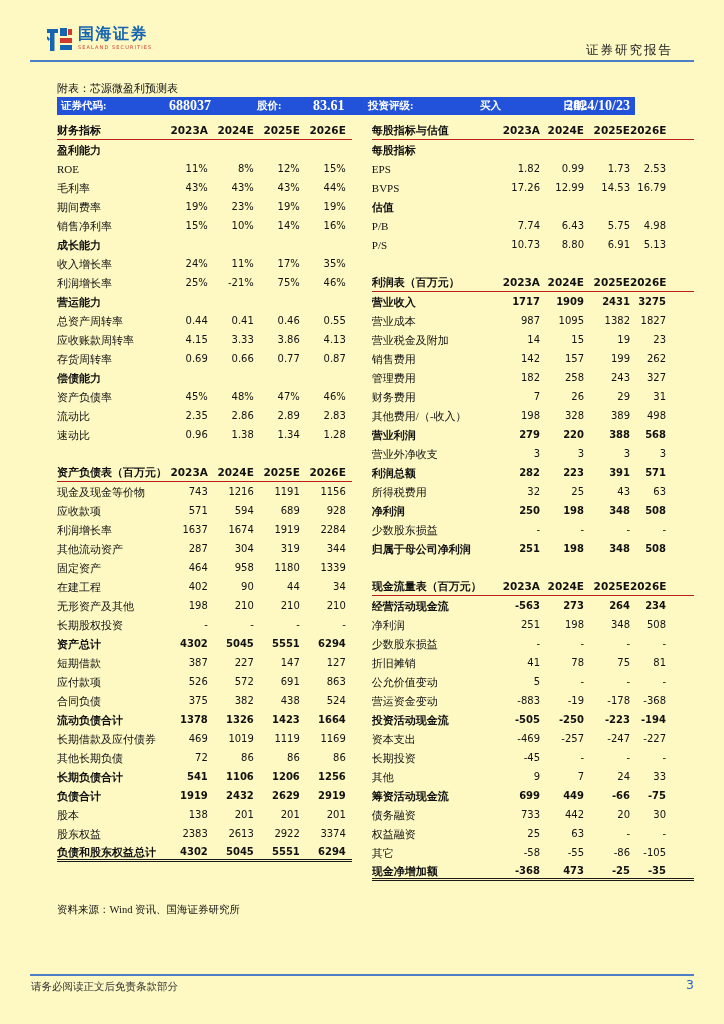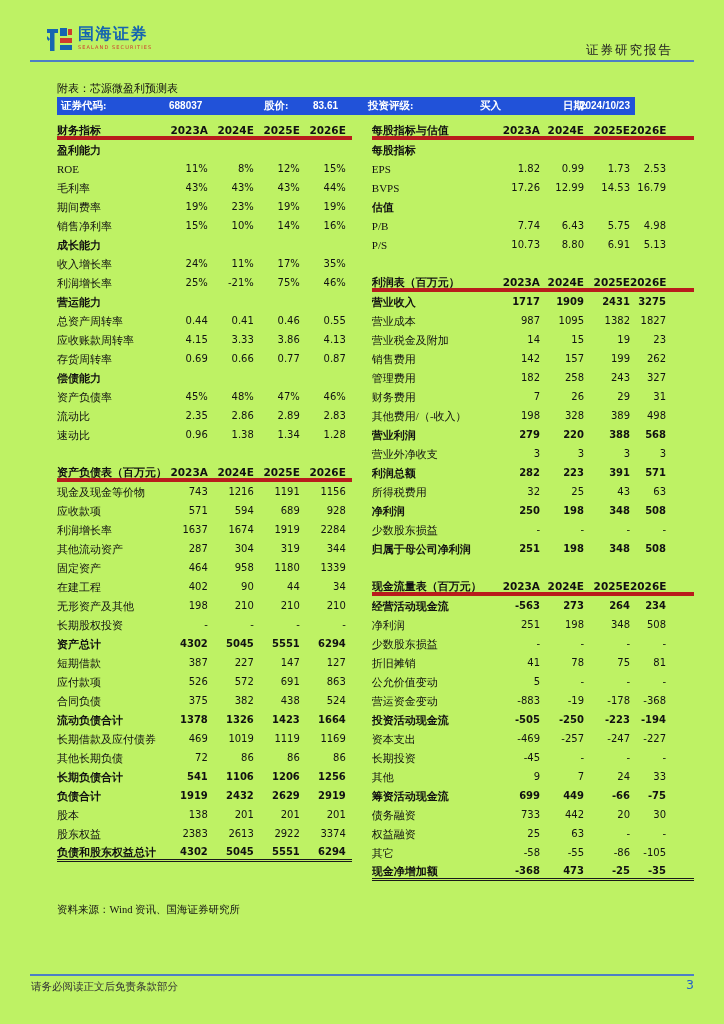--- a/index.html
+++ b/index.html
@@ -1,51 +1,51 @@
 <!DOCTYPE html>
 <html><head>
 <meta charset="utf-8">
 <style>
   html,body{margin:0;padding:0;background:#9a9a9a;}
-  .page{position:relative;width:724px;height:1024px;background:#bef264;margin:0 auto;
+  .page{position:relative;width:724px;height:1024px;background:#fef9c3;margin:0 auto;
         font-family:"Liberation Serif","DejaVu Serif",serif;color:#111;overflow:hidden;}
 
   
   .brand-row{position:absolute;left:46px;top:26px;display:flex;align-items:flex-start;gap:6px;}
   .brand-text{display:flex;flex-direction:column;line-height:1;}
   .brand-cn{font-family:"DejaVu Sans","Liberation Sans",sans-serif;font-weight:700;
             font-size:16px;color:#1565b0;letter-spacing:1.5px;}
   .brand-en{font-family:"DejaVu Sans","Liberation Sans",sans-serif;font-size:5px;
             color:#cf3a2e;letter-spacing:1.1px;margin-top:3px;}
   .report-type{position:absolute;right:51px;top:42px;font-size:12.5px;color:#222;letter-spacing:2px;}
   .header-rule{position:absolute;left:30px;top:60px;width:664px;height:2px;background:#4d7fc6;}
 
   
   .caption{position:absolute;left:57px;top:81px;font-size:11px;color:#111;}
   .info-bar{position:absolute;left:57px;top:97px;width:578px;height:18px;background:#2152d9;color:#fff;}
   .info-bar span{position:absolute;top:0;line-height:18px;font-weight:700;white-space:nowrap;}
   .ib-lab{font-size:10.5px;}
-  .ib-val{font-family:Liberation Sans, sans-serif;font-size:10px;}
+  .ib-val{font-family:Liberation Serif, serif;font-size:14px;}
   .ib-code-label{left:4px;}   .ib-code{left:112px;}
-  .ib-price-label{left:207px;}.ib-price{left:256px;}
+  .ib-price-label{left:200px;}.ib-price{left:256px;}
   .ib-rating-label{left:311px;}.ib-rating{left:423px;}
   .ib-date-label{left:506px;} .ib-date{right:5px;}
 
   
   .tables{position:absolute;left:57px;top:121px;width:637px;display:flex;}
   .t-left{width:302px;}
   .t-right{width:330px;margin-left:20px;}
   .row{display:grid;height:19px;line-height:18px;align-items:center;box-sizing:border-box;}
   .t-left  .row{grid-template-columns:1fr 46px 46px 46px 52px;}
   .t-right .row{grid-template-columns:1fr 44px 44px 46px 64px;}
   .lbl{font-size:11px;white-space:nowrap;overflow:hidden;}
   .val{text-align:right;font-family:"DejaVu Sans","Liberation Sans",sans-serif;font-size:10px;}
   .t-left  .val.c3{padding-right:6px;}
   .t-right .val.c3{padding-right:28px;}
-  .row.head{border-bottom:4px solid #b91c1c;}
+  .row.head{border-bottom:1px solid #b91c1c;}
   .row.head .lbl,.row.head .val{font-weight:700;}
   .row.head .val{font-size:10.5px;}
   .row.section .lbl{font-weight:700;}
   .row.bold .lbl,.row.bold .val{font-weight:700;}
   .row.total .lbl,.row.total .val{font-weight:700;}
   .row.total{border-bottom:3px double #1a1a1a;}
 
   .source{position:absolute;left:57px;top:903px;font-size:10.5px;color:#111;}
 
   

